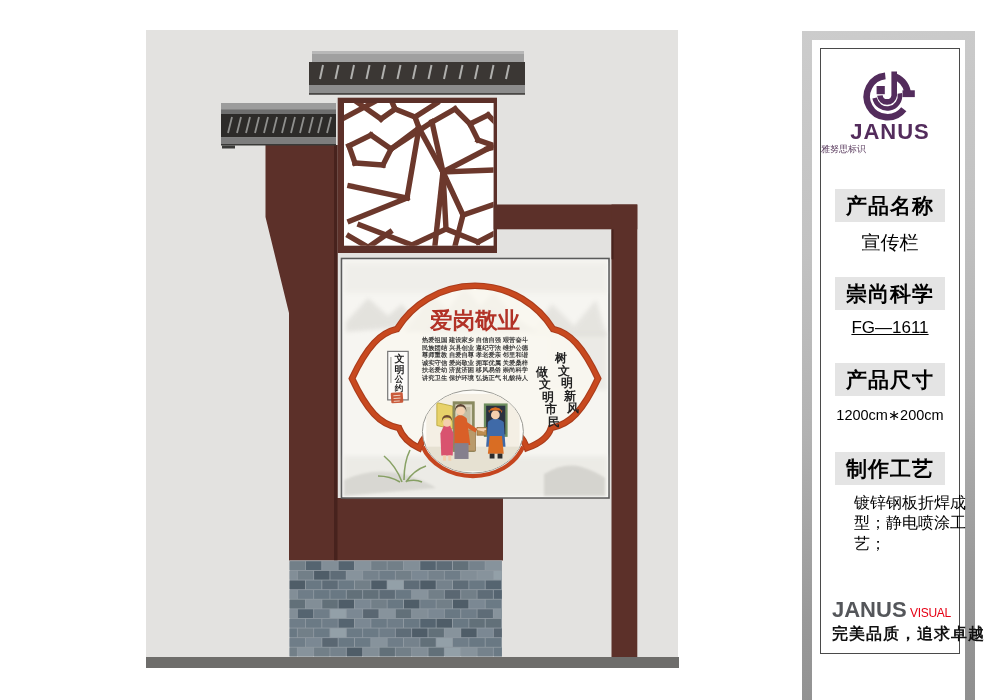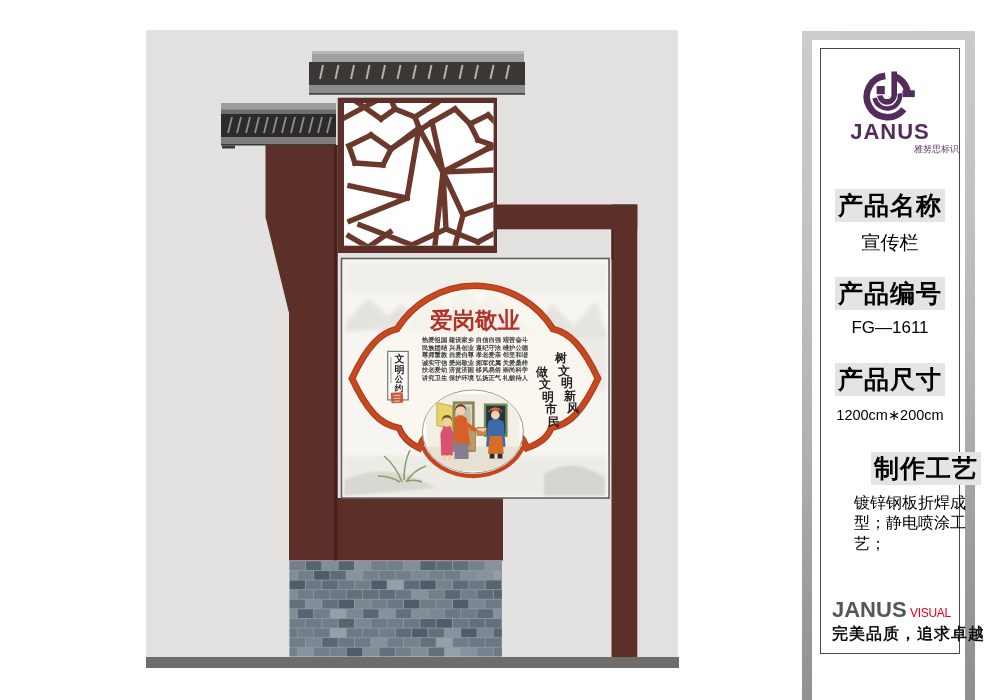--- a/index.html
+++ b/index.html
@@ -4,21 +4,21 @@
 <style>
   html,body{margin:0;padding:0;background:#fff;width:1000px;height:700px;overflow:hidden;
     font-family:"Liberation Sans",sans-serif;}
   #page{position:relative;width:1000px;height:700px;background:#fff;}
   #scene{position:absolute;left:0;top:0;}
   #panel{position:absolute;left:802px;top:31px;width:173px;height:690px;
     background:linear-gradient(165deg,#cccccc 0%,#c2c2c2 30%,#b2b2b2 55%,#999999 80%,#8d8d8d 100%);}
   #panelwhite{position:absolute;left:10px;top:9px;right:10px;bottom:10px;background:#fff;}
   #panelborder{position:absolute;left:18px;top:17px;width:138px;height:604px;border:1px solid #4a4a4a;background:#fff;}
   .bar{position:absolute;left:14px;width:110px;height:33px;background:#e4e4e4;
-    font-weight:bold;font-size:25px;color:#000;text-align:center;line-height:33px;letter-spacing:1px;}
+    font-weight:bold;font-size:21px;color:#000;text-align:center;line-height:33px;letter-spacing:1px;}
   .val{position:absolute;left:0;width:138px;text-align:center;color:#000;}
 </style>
 </head>
 <body>
 <div id="page">
 
 <svg id="scene" width="1000" height="700" viewBox="0 0 1000 700" xmlns="http://www.w3.org/2000/svg">
   <defs>
     <clipPath id="cellclip">
           <rect x="344" y="103" width="149.6" height="142.7"></rect>
@@ -405,35 +405,35 @@
         <rect x="875.6" y="85" width="8.2" height="8.2"></rect>
       </g>
       <g fill="none" stroke="#532c5c">
         <path d="M893.2,70.5 L893.2,94.5 A7.2,7.2 0 0 1 878.9,94.5" stroke-width="5.6"></path>
         <path d="M873.6,97 A12.7,12.7 0 1 0 898.8,92.3" stroke-width="4.5"></path>
       </g>
     </svg>
 
     <div style="position:absolute;left:0;top:70px;width:138px;text-align:center;color:#532c5c;font-weight:bold;font-size:22px;letter-spacing:1px;">JANUS</div>
 
-    <div style="position:absolute;left:0;top:94px;width:138px;text-align:right;color:#5a3b5e;font-size:9px;">雅努思标识</div>
+    <div style="position:absolute;left:0;top:94px;width:138px;text-align:left;color:#5a3b5e;font-size:9px;">雅努思标识</div>
 
     <div class="bar" style="top:140px;">产品名称</div>
 
     <div class="val" style="top:181px;font-size:19px;">宣传栏</div>
 
-    <div class="bar" style="top:228px;">产品编号</div>
-
-    <div class="val" style="top:269px;font-size:17px;">FG—1611</div>
+    <div class="bar" style="top:228px;">崇尚科学</div>
+
+    <div class="val" style="top:269px;font-size:17px;text-decoration:underline;">FG—1611</div>
 
     <div class="bar" style="top:314px;">产品尺寸</div>
 
     <div class="val" style="top:358px;font-size:14.5px;">1200cm∗200cm</div>
 
-    <div class="bar" style="top:403px;margin-left:36px;">制作工艺</div>
+    <div class="bar" style="top:403px;">制作工艺</div>
 
     <div style="position:absolute;left:33px;top:444px;width:118px;font-size:16px;line-height:20.4px;color:#000;">镀锌钢板折焊成型；静电喷涂工艺；</div>
 
     <div style="position:absolute;left:11px;top:548px;white-space:nowrap;">
       <span style="color:#54565a;font-weight:bold;font-size:22px;letter-spacing:0px;">JANUS</span>
       <span style="color:#e60014;font-weight:normal;font-size:12px;letter-spacing:-0.3px;margin-left:-1px;">VISUAL</span>
     </div>
 
     <div style="position:absolute;left:11px;top:575px;width:120px;font-family:Liberation Mono, monospace;font-weight:bold;font-size:16px;letter-spacing:1px;color:#111;white-space:nowrap;">完美品质，追求卓越</div>
   </div>

